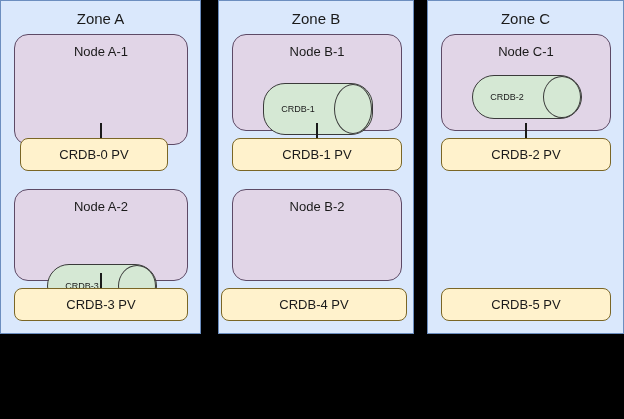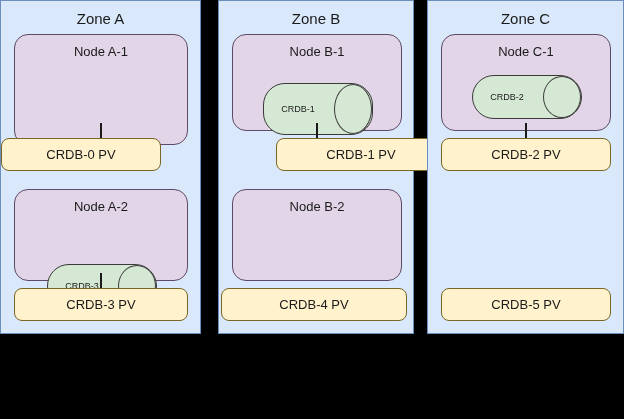--- a/index.html
+++ b/index.html
@@ -115,21 +115,21 @@
 
 <div id="canvas">
 
   <div class="zone" style="left:0px; width:201px;">
     <div class="zone-title">Zone A</div>
 
     <div class="node" style="left:13px; top:33px; width:174px; height:111px;">
       <div class="node-title">Node A-1</div>
     </div>
     <div class="connector" style="left:99px; top:122px; height:17px;"></div>
-    <div class="pv" style="left:0; top:137px; width:160px; height:33px;">CRDB-0 PV</div>
+    <div class="pv" style="left:19px; top:137px; width:148px; height:33px;">CRDB-0 PV</div>
 
     <div class="node" style="left:13px; top:188px; width:174px; height:92px;">
       <div class="node-title">Node A-2</div>
       <div class="cylinder" style="left:32px; top:38px; width:110px; height:44px;margin-top:36px;">
         <div class="cyl-body"></div>
         <div class="cyl-cap"></div>
         <div class="cyl-label">CRDB-3</div>
       </div>
     </div>
     <div class="connector" style="left:99px; top:272px; height:17px;"></div>
@@ -141,21 +141,21 @@
 
     <div class="node" style="left:13px; top:33px; width:170px; height:97px;">
       <div class="node-title">Node B-1</div>
       <div class="cylinder" style="left:30px; top:40px; width:110px; height:52px;margin-top:8px;">
         <div class="cyl-body"></div>
         <div class="cyl-cap"></div>
         <div class="cyl-label">CRDB-1</div>
       </div>
     </div>
     <div class="connector" style="left:97px; top:122px; height:17px;"></div>
-    <div class="pv" style="left:13px; top:137px; width:170px; height:33px;margin-left:44px;">CRDB-1 PV</div>
+    <div class="pv" style="left:13px; top:137px; width:170px; height:33px;">CRDB-1 PV</div>
 
     <div class="node" style="left:13px; top:188px; width:170px; height:92px;">
       <div class="node-title">Node B-2</div>
     </div>
     <div class="pv" style="left:2px; top:287px; width:186px; height:33px;">CRDB-4 PV</div>
   </div>
 
   <div class="zone" style="left:427px; width:197px;">
     <div class="zone-title">Zone C</div>
 

